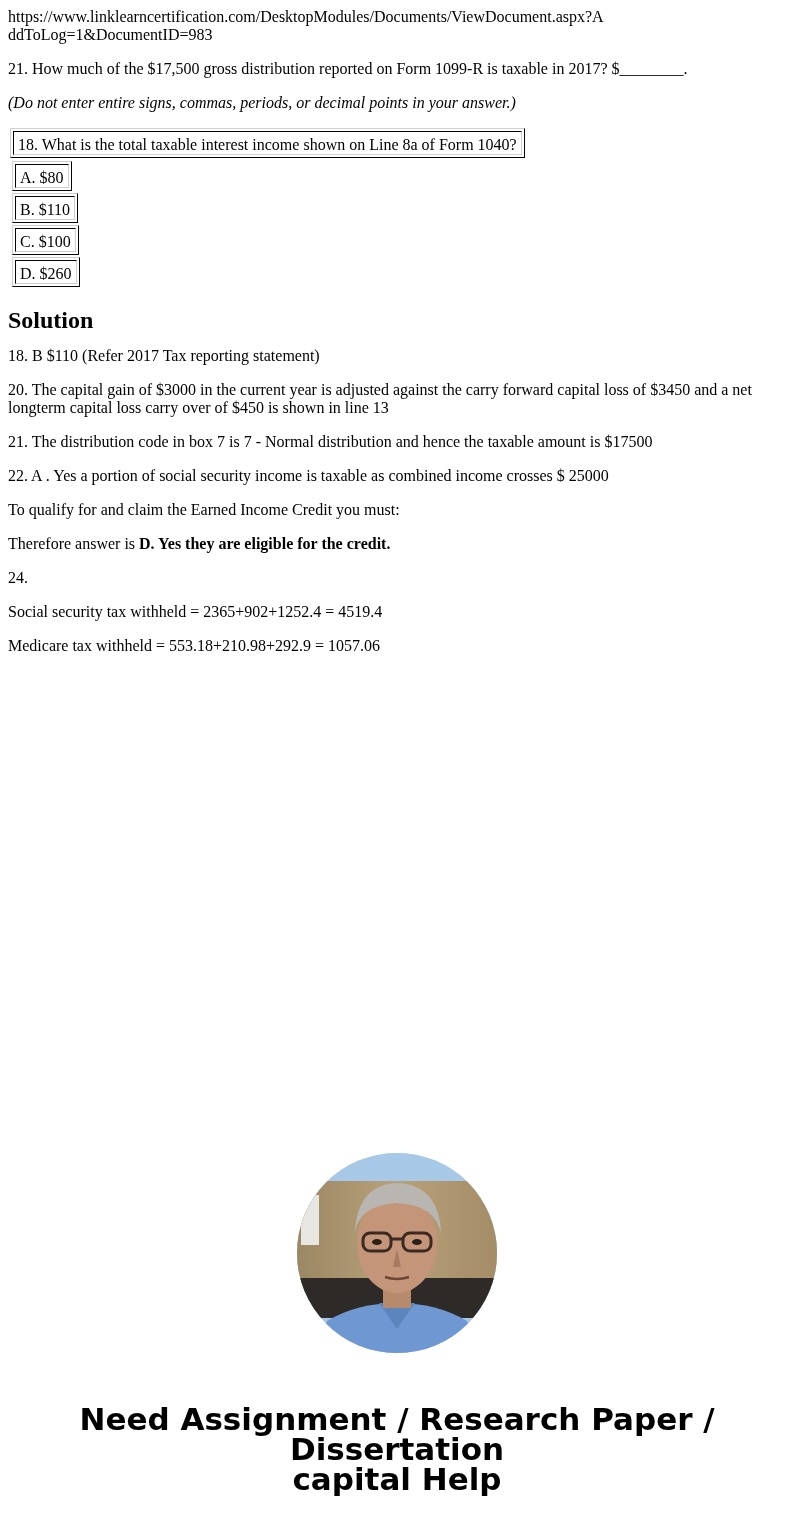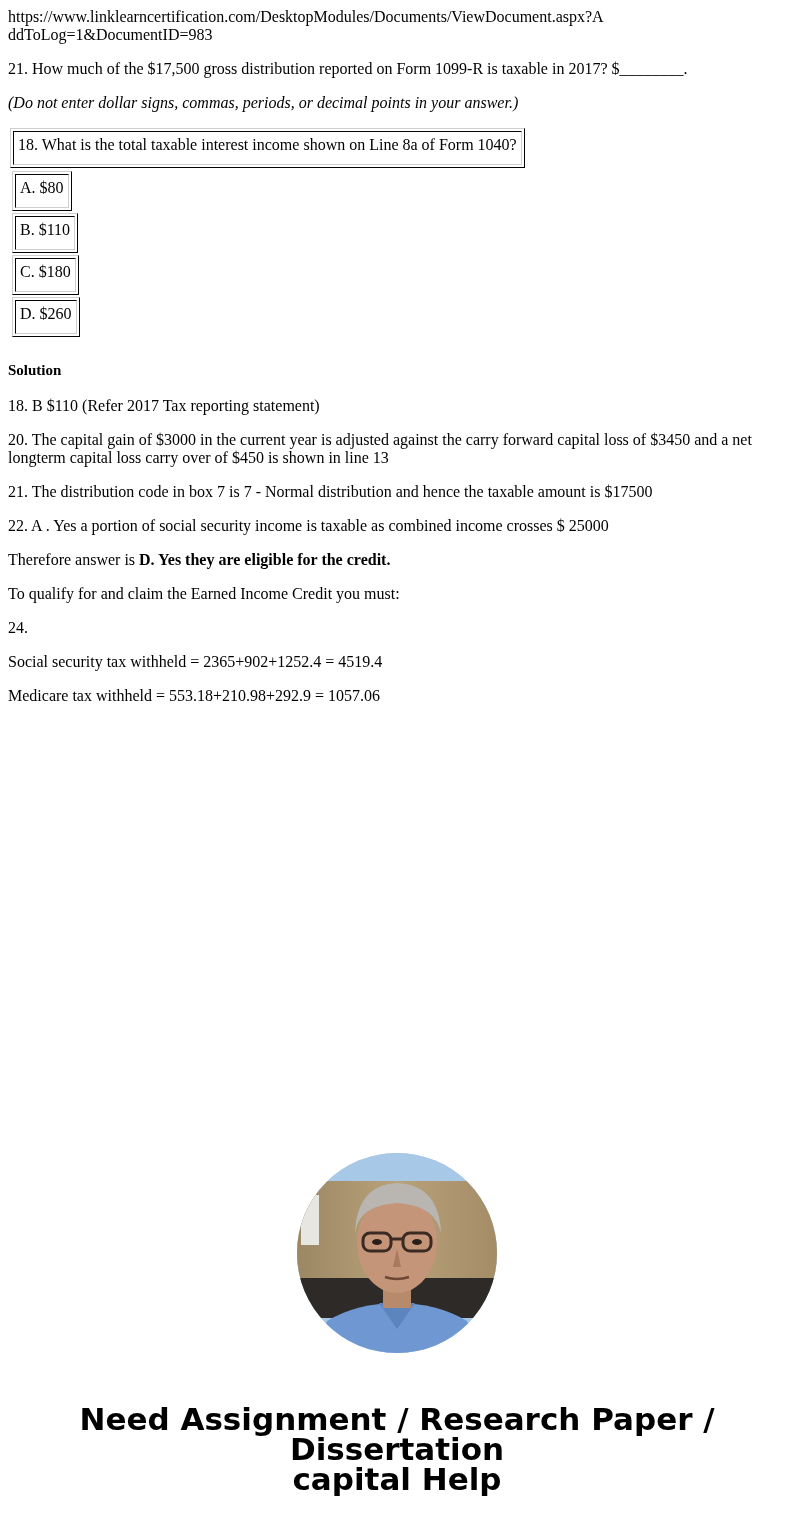--- a/index.html
+++ b/index.html
@@ -31,34 +31,34 @@
       border: 1px solid #808080;
       border-collapse: separate;
       border-spacing: 2px;
       border-color: #cfcfcf #5a5a5a #5a5a5a #cfcfcf;
       border-style: outset;
     }
     table.bordered td {
       border: 1px solid #5a5a5a;
       border-color: #5a5a5a #cfcfcf #cfcfcf #5a5a5a;
       border-style: inset;
-      padding: 4px 4px 10px 4px;
+      padding: 4px 4px 0 4px;
       font-size: 16px;
     }
     .question-table {
       margin-left: 2px;
       margin-bottom: 3px;
     }
     .option-table {
       margin-left: 4px;
       margin-bottom: 2px;
     }
     .option-table td { padding: 4px 4px 3px 4px; }
     h3.solution {
-      font-size: 15px;
+      font-size: 24px;
       font-weight: bold;
       margin: 24px 0 18px 0;
     }
     b { font-weight: bold; }
     .avatar {
       position: absolute;
       left: 297px;
       top: 1153px;
       width: 200px;
       height: 200px;
@@ -80,21 +80,21 @@
     }
   </style>
 </head>
 <body>
 
 <div class="content">
   <p class="url" style="word-break: break-all; width: 600px;">https://www.linklearncertification.com/DesktopModules/Documents/ViewDocument.aspx?AddToLog=1&amp;DocumentID=983</p>
 
   <p>21. How much of the $17,500 gross distribution reported on Form 1099-R is taxable in 2017? $________.</p>
 
-  <p class="italic">(Do not enter dollar signs, commas, periods, or decimal points in your answer.)</p>
+  <p class="italic">(Do not enter entire signs, commas, periods, or decimal points in your answer.)</p>
 
   <table class="bordered question-table">
     <tbody>
         <tr>
           <td>18. What is the total taxable interest income shown on Line 8a of Form 1040?</td>
         </tr>
   </tbody>
     </table>
 
   <table class="bordered option-table">
@@ -107,40 +107,40 @@
   <table class="bordered option-table">
     <tbody>
         <tr>
           <td>B. $110</td>
         </tr>
   </tbody>
     </table>
   <table class="bordered option-table">
     <tbody>
         <tr>
-          <td>C. $180</td>
+          <td>C. $100</td>
         </tr>
   </tbody>
     </table>
   <table class="bordered option-table">
     <tbody>
         <tr>
           <td>D. $260</td>
         </tr>
   </tbody>
     </table>
 
   <h3 class="solution">Solution</h3>
 
   <p>18. B $110 (Refer 2017 Tax reporting statement)</p>
   <p>20. The capital gain of $3000 in the current year is adjusted against the carry forward capital loss of $3450 and a net longterm capital loss carry over of $450 is shown in line 13</p>
   <p>21. The distribution code in box 7 is 7 - Normal distribution and hence the taxable amount is $17500</p>
   <p>22. A . Yes a portion of social security income is taxable as combined income crosses $ 25000</p>
+  <p>To qualify for and claim the Earned Income Credit you must:</p>
   <p><span>Therefore answer is </span><b>D. Yes they are eligible for the credit.</b></p>
-  <p>To qualify for and claim the Earned Income Credit you must:</p>
   <p>24.</p>
   <p>Social security tax withheld = 2365+902+1252.4 = 4519.4</p>
   <p>Medicare tax withheld = 553.18+210.98+292.9 = 1057.06</p>
 </div>
 
 <div class="avatar">
   <svg width="200" height="200" viewBox="0 0 200 200">
     <defs>
       <linearGradient id="wall" x1="0" y1="0" x2="1" y2="0">
         <stop offset="0" stop-color="#9c8764"></stop>

